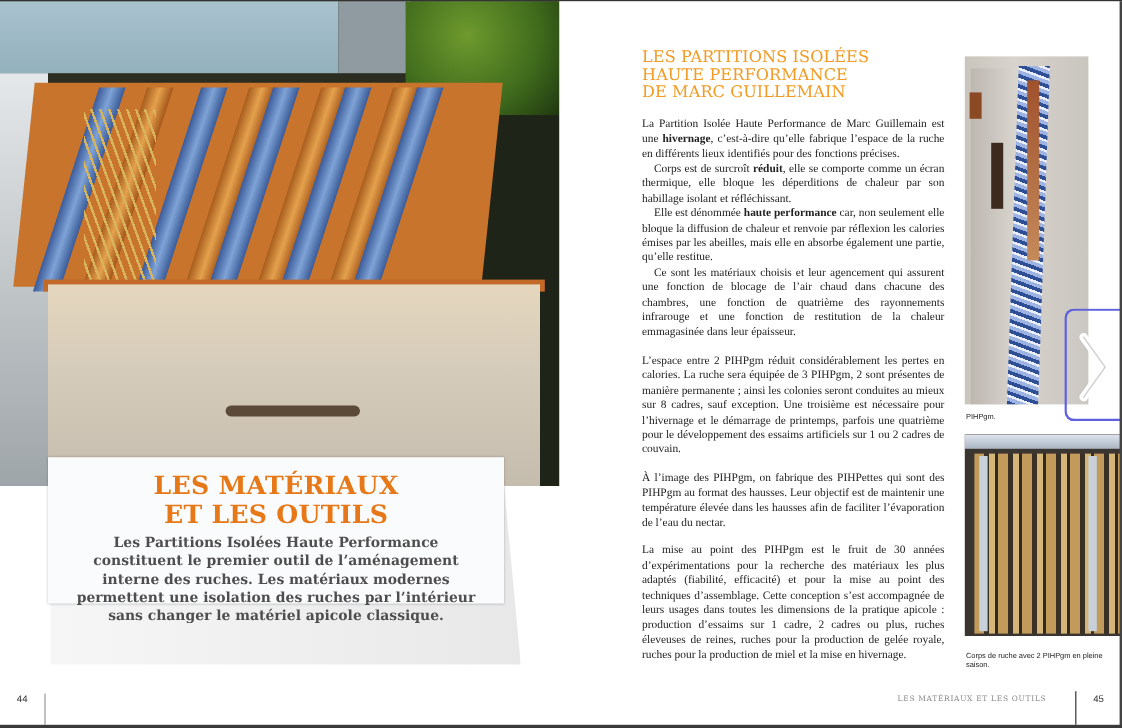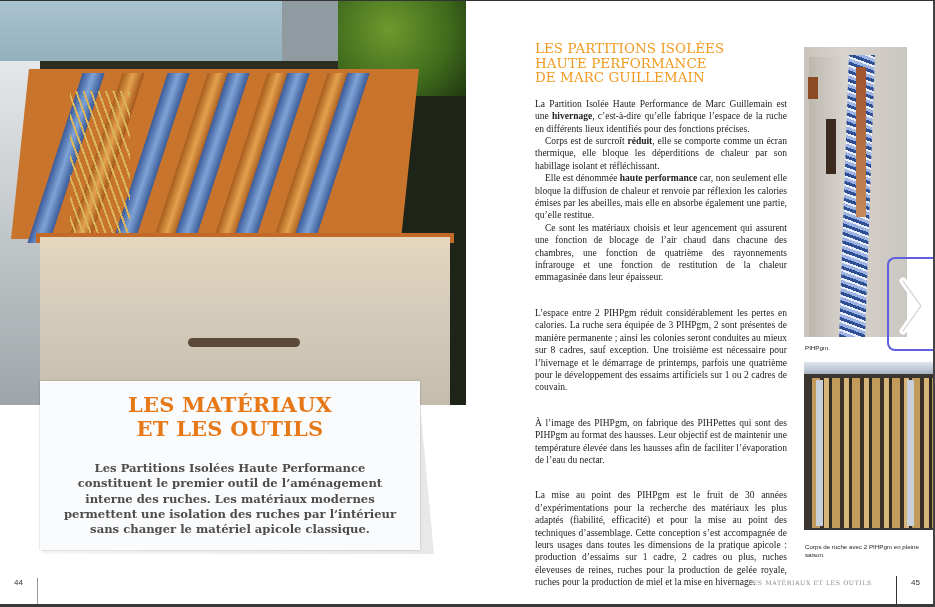--- a/index.html
+++ b/index.html
@@ -18,33 +18,33 @@
   .hp-bar{position:absolute;top:72px;width:22px;height:170px;transform:skewX(-18deg);}
   .hp-bar.b{background:linear-gradient(90deg,#3b5b9a,#7fa3d6,#3a5b98);}
   .hp-bar.w{background:linear-gradient(90deg,#a85d1d,#e4a14d,#a5571a);}
   .hp-straw{position:absolute;left:70px;top:90px;width:60px;height:150px;background:repeating-linear-gradient(70deg,#d8b55c 0 2px,transparent 2px 7px);}
   .hp-box{position:absolute;left:40px;top:236px;width:410px;height:170px;background:linear-gradient(#e5d7be,#d6ccbb 40%,#c4bcad);}
   .hp-rim{position:absolute;left:36px;top:232px;width:418px;height:10px;background:#c46a28;}
   .hp-slot{position:absolute;left:188px;top:337px;width:112px;height:9px;border-radius:5px;background:#5c4a38;}
 
   
   .card-shadow{position:absolute;left:42px;top:386px;width:392px;height:168px;background:linear-gradient(90deg,#f6f6f6,#e8e8e8);clip-path:polygon(0 0,96% 0,100% 100%,0 100%);}
-  .title-card{position:absolute;left:40px;top:381px;width:380px;height:169px;background:#fafbfd;box-shadow:0 0 2px rgba(0,0,0,.25);text-align:center;}
+  .title-card{position:absolute;left:40px;top:381px;width:380px;height:122px;background:#fafbfd;box-shadow:0 0 2px rgba(0,0,0,.25);text-align:center;}
   .card-title{margin:12px 0 0;color:#e77817;font-family:"DejaVu Serif",serif;font-weight:bold;font-size:21px;line-height:24px;letter-spacing:.2px;}
-  .card-body{margin:20px 18px 0;color:#4e4e4e;font-family:"DejaVu Serif",serif;font-weight:bold;font-size:11.6px;line-height:15.3px;}
+  .card-body{margin:4px 18px 0;color:#4e4e4e;font-family:"DejaVu Serif",serif;font-weight:bold;font-size:11.6px;line-height:15.3px;}
 
   .page-num-left{position:absolute;left:14px;top:578px;font-family:"Liberation Sans",sans-serif;font-size:8px;color:#333;}
   .vsep-left{position:absolute;left:37px;top:578px;width:1px;height:26px;background:#999;}
 
   
   .article{position:absolute;left:535px;top:42px;width:252px;}
   .article-title{color:#f29a22;font-family:"DejaVu Serif",serif;font-weight:normal;font-size:13.4px;line-height:14.6px;margin:0 0 12px;letter-spacing:.1px;}
   .para{font-family:"Liberation Serif",serif;font-size:9.5px;line-height:12.4px;color:#222;text-align:justify;margin:0;}
   .para.ind{text-indent:10px;}
-  .para.gap{margin-top:23px;font-family:Liberation Serif, serif;}
+  .para.gap{margin-top:11px;font-family:Liberation Serif, serif;}
   .para b{font-weight:bold;}
 
   .photo1{position:absolute;left:804px;top:47px;width:103px;height:290px;background:linear-gradient(90deg,#c9c4bc 0%,#d8d3cc 40%,#c9c5bf 100%);overflow:hidden;}
   .p1-panel{position:absolute;left:5px;top:10px;width:42px;height:280px;background:linear-gradient(90deg,#bdb7b0,#dcd8d2);}
   .p1-foil{position:absolute;left:40px;top:8px;width:26px;height:282px;background:repeating-linear-gradient(20deg,#2f4f95 0 3px,#9db3e4 3px 6px,#e9eef8 6px 8px);transform:skewX(-2deg);}
   .p1-wood{position:absolute;left:52px;top:20px;width:10px;height:150px;background:linear-gradient(#a0522d,#c58a5a);}
   .p1-rust{position:absolute;left:4px;top:30px;width:10px;height:22px;background:#8b4a24;}
   .p1-rust2{position:absolute;left:22px;top:72px;width:10px;height:55px;background:#3c2a1e;}
   .caption1{position:absolute;left:805px;top:344px;font-family:"Liberation Sans",sans-serif;font-size:6.2px;color:#222;}
 

